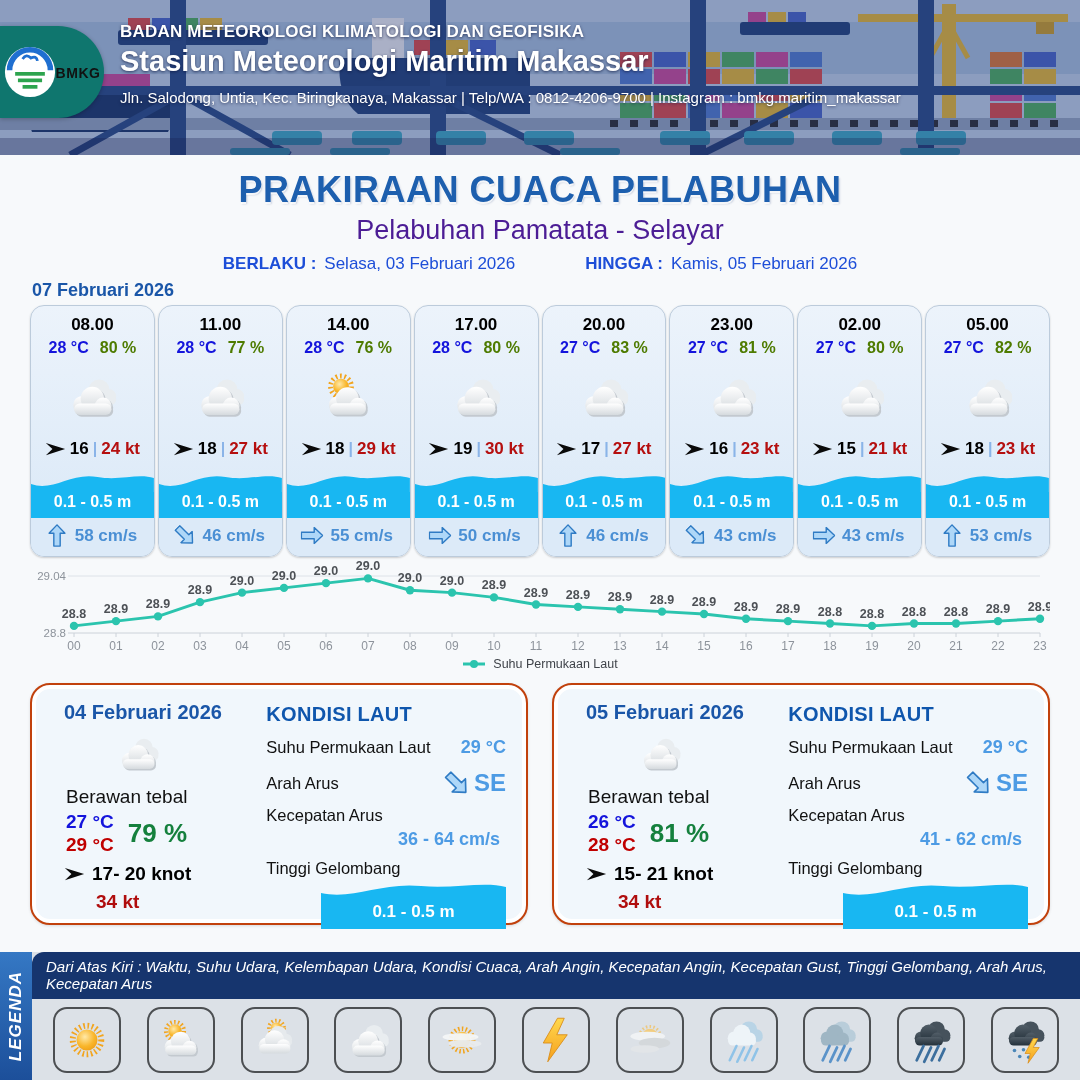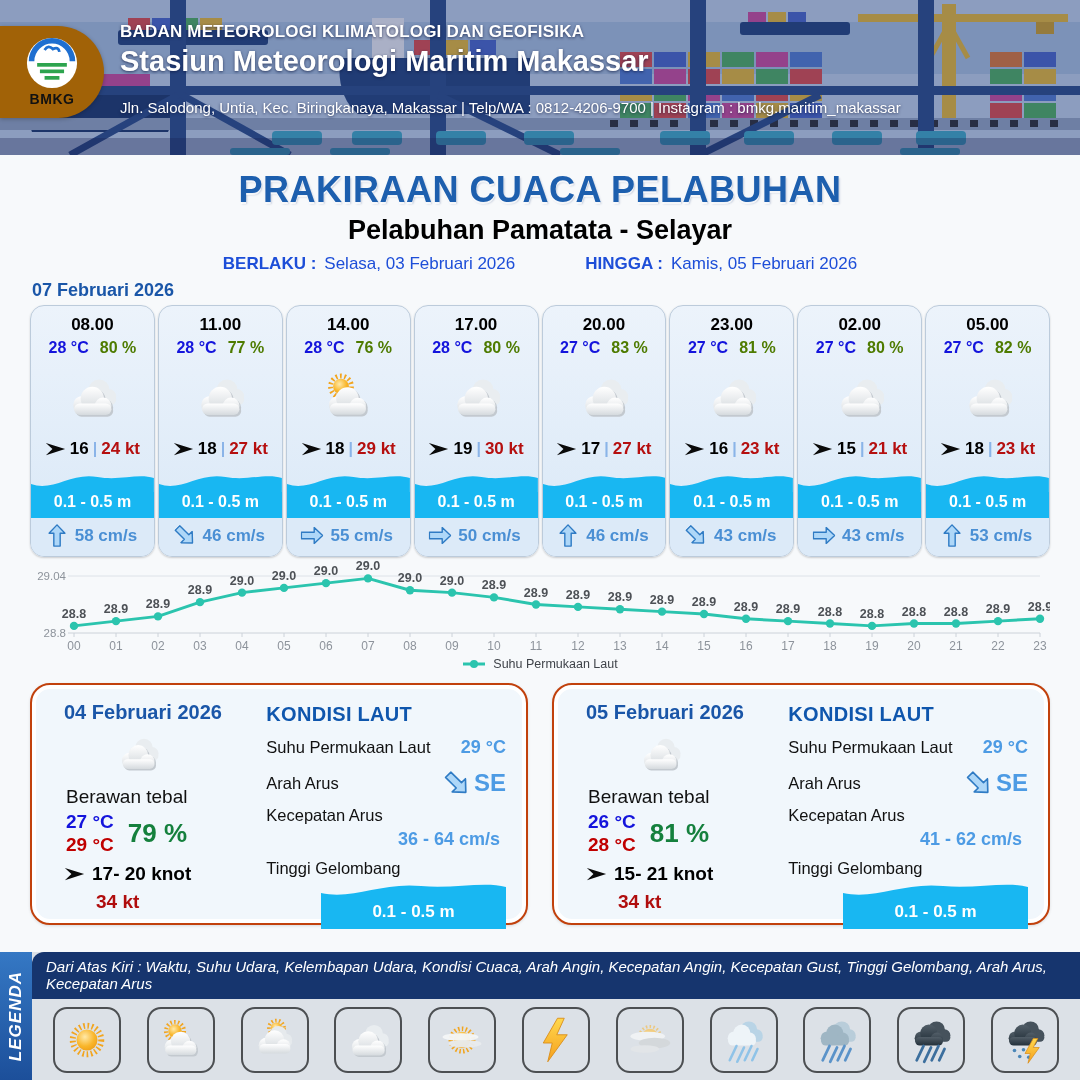--- a/index.html
+++ b/index.html
@@ -2,35 +2,35 @@
 <html><head>
 <meta charset="utf-8">
 <style>
   html,body{margin:0;padding:0;}
   body{width:1080px;height:1080px;background:#f7f9fb;font-family:"Liberation Sans",sans-serif;overflow:hidden;}
   .page{width:1080px;height:1080px;display:flex;flex-direction:column;}
 
   
   .hero{position:relative;height:155px;flex:0 0 auto;overflow:hidden;}
   .hero-art{position:absolute;inset:0;width:100%;height:100%;display:block;}
-  .logo-pill{position:absolute;left:0;top:26px;width:104px;height:92px;background:#a16207;
-    border-radius:0 46px 46px 0;display:flex;flex-direction:column;align-items:center;justify-content:center;
+  .logo-pill{position:absolute;left:0;top:26px;width:104px;height:92px;background:#0f766e;
+    border-radius:0 46px 46px 0;display:flex;align-items:center;justify-content:center;
     box-shadow:0 1px 4px rgba(0,0,0,.25);}
   .logo-pill svg{width:52px;height:52px;display:block;}
   .logo-text{font-size:14px;font-weight:bold;color:#111;margin-top:2px;letter-spacing:.5px;}
   .hero-text{position:absolute;left:120px;top:22px;color:#fff;text-shadow:0 1px 3px rgba(10,20,60,.7);}
   .hero-org{font-size:17px;font-weight:bold;letter-spacing:.2px;}
   .hero-station{font-size:29px;font-weight:bold;margin-top:3px;}
-  .hero-contact{font-size:15px;margin-top:21px;}
+  .hero-contact{font-size:15px;margin-top:11px;}
 
   
   .title-block{text-align:center;padding-top:14px;}
   .main-title{font-size:36px;font-weight:800;color:#1d5fae;letter-spacing:.5px;margin:0;
     text-shadow:0 2px 0 rgba(255,255,255,.8),1px 2px 2px rgba(30,60,120,.25);}
-  .sub-title{font-size:27px;font-weight:bold;color:#000000;margin:4px 0 0;}
+  .sub-title{font-size:27px;font-weight:normal;color:#4c1d95;margin:4px 0 0;}
   .validity{margin-top:8px;font-size:17px;color:#1d4ed8;display:flex;justify-content:center;gap:10px;}
   .validity .lbl{font-weight:bold;}
   .validity .grp{display:flex;gap:8px;}
   .validity .grp+.grp{margin-left:60px;}
   .date-label{margin:6px 0 2px 32px;font-size:18px;font-weight:bold;color:#1a56a8;}
 
   
   .cards{display:flex;gap:3px;margin:2px 30px 0;}
   .card{flex:1;height:250px;background:linear-gradient(#ecf3fb,#d9e8f7);border:1px solid #bccbdb;
     border-radius:14px;overflow:hidden;display:flex;flex-direction:column;box-shadow:0 1px 2px rgba(0,0,0,.18);}

